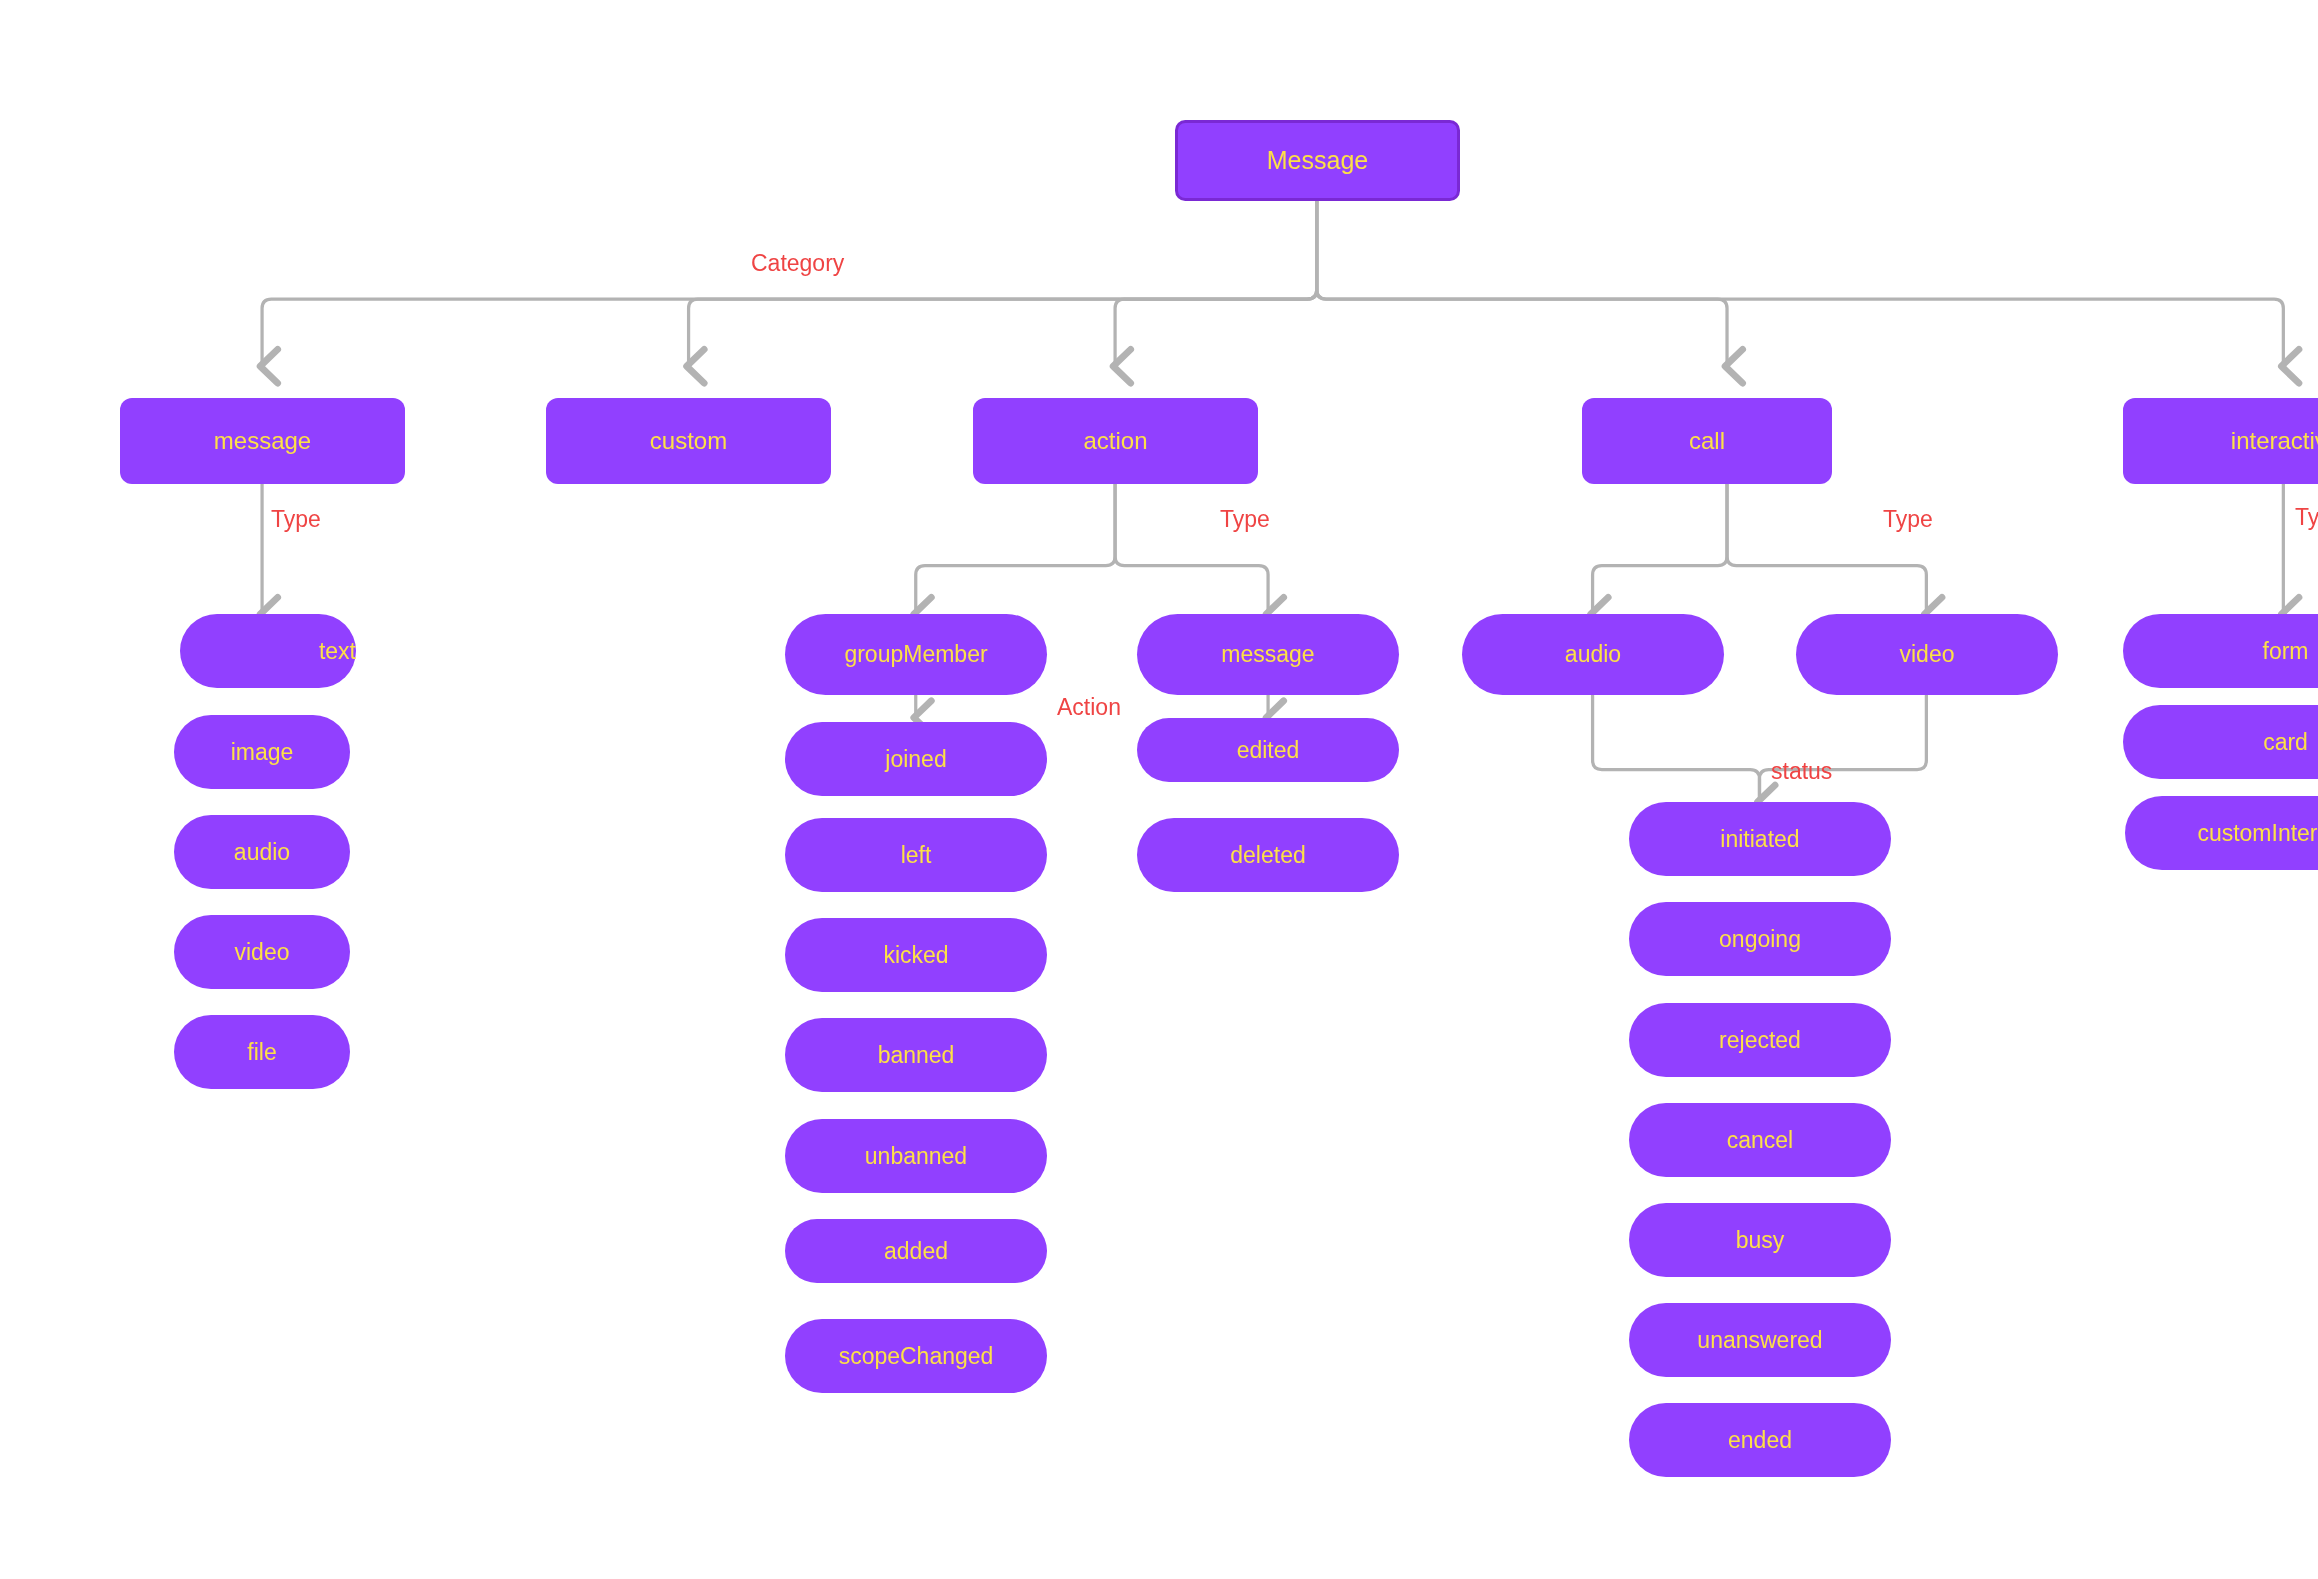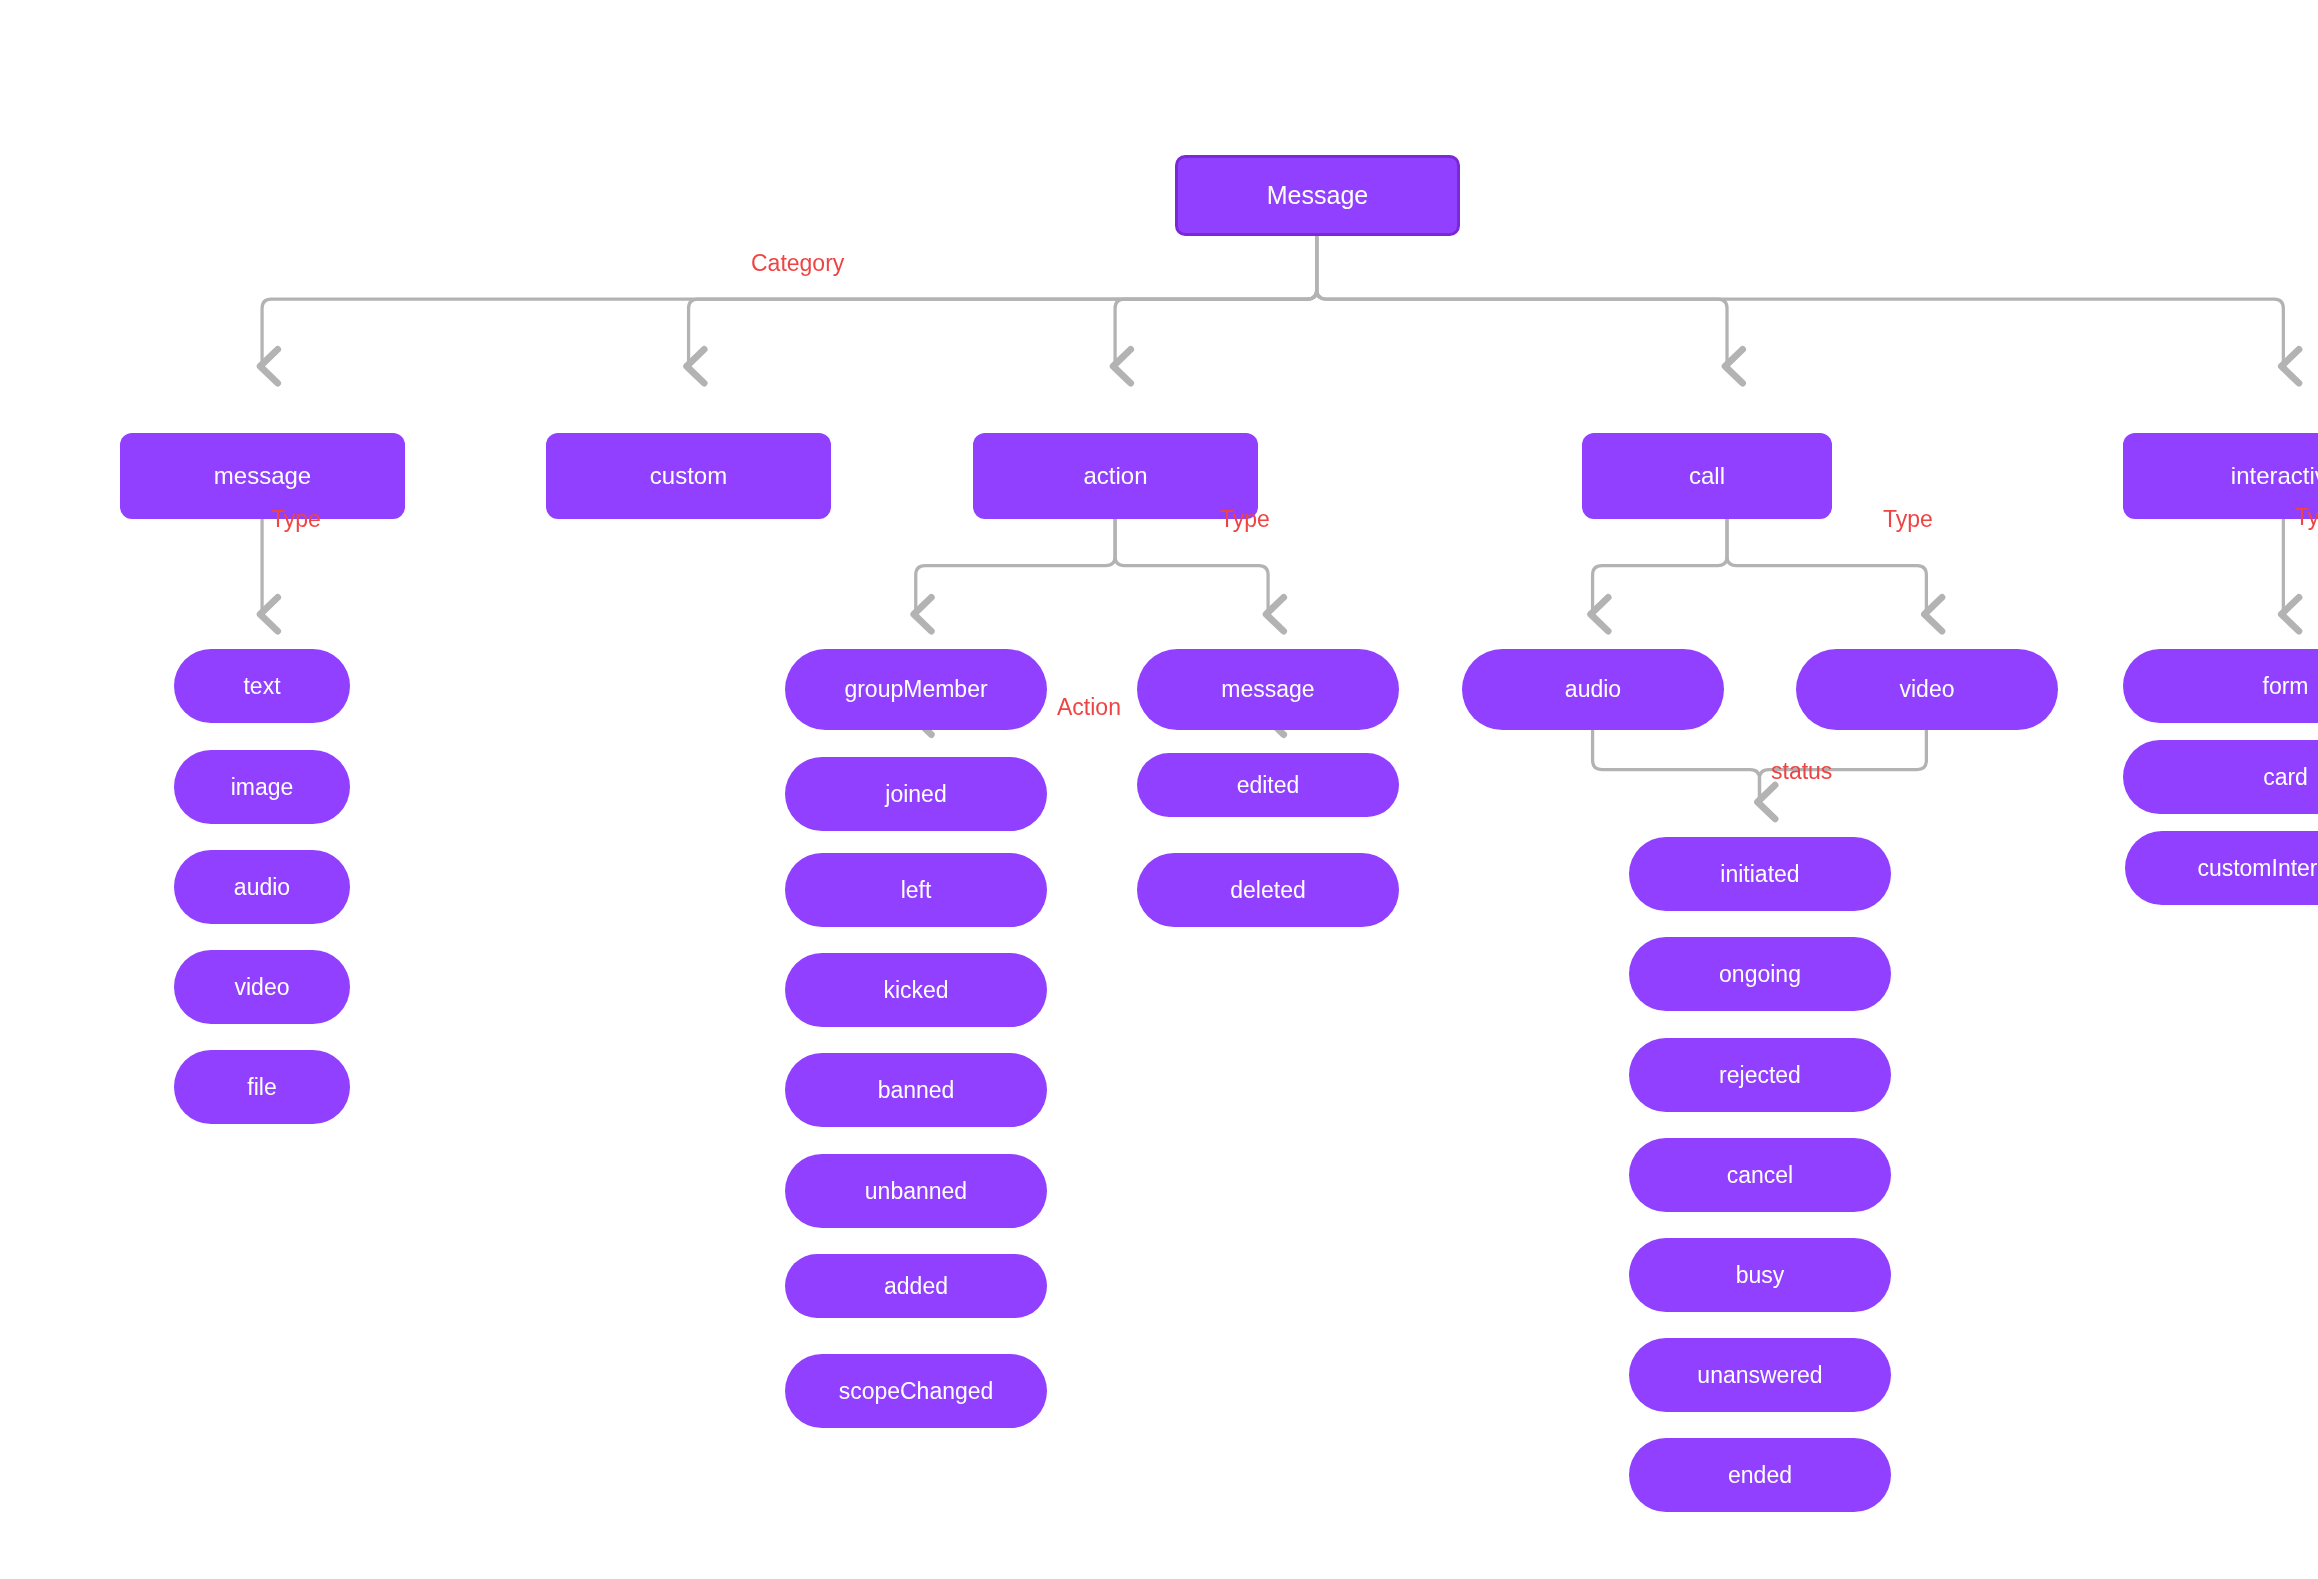--- a/index.html
+++ b/index.html
@@ -1,20 +1,20 @@
 <!DOCTYPE html>
 <html style="font-size:7.4px"><head>
 <meta charset="utf-8">
 <style>
   html,body{margin:0;padding:0;background:#ffffff;}
   body{font-family:"Liberation Sans",sans-serif;}
   #stage{position:relative;width:2538px;height:1579px;background:#ffffff;overflow:hidden;}
   #edges{position:absolute;left:0;top:0;width:2538px;height:1579px;}
   .node{position:absolute;display:flex;align-items:center;justify-content:center;
-        color:#ffffff;box-sizing:border-box;text-align:center;line-height:1;margin-top:35px;}
+        color:#fde047;box-sizing:border-box;text-align:center;line-height:1;}
   .node.root{background:#9140FF;border:3.2px solid #7A29D4;border-radius:10.2px;font-size:25px;}
   .node.cat{background:#9140FF;border-radius:12px;font-size:24px;}
   .node.leaf{background:#9140FF;border-radius:51px;font-size:23px;}
   .edgelabel{position:absolute;color:#ef4444;font-size:23px;white-space:nowrap;line-height:1;}
 </style>
 </head>
 <body>
 
 <div id="stage">
 
@@ -63,21 +63,21 @@
   <div class="node cat" style="left:973px;top:398px;width:285px;height:86px;">
     <span>action</span>
   </div>
   <div class="node cat" style="left:1582px;top:398px;width:250px;height:86px;text-align:right;">
     <span>call</span>
   </div>
   <div class="node cat" style="left:2123px;top:398px;width:325px;height:86px;">
     <span>interactive</span>
   </div>
 
-  <div class="node leaf" style="left:174px;top:614px;width:176px;height:74px;">
+  <div class="node leaf" style="left:180px;top:614px;width:176px;height:74px;justify-content:flex-end;">
     <span>text</span>
   </div>
   <div class="node leaf" style="left:174px;top:715px;width:176px;height:74px;">
     <span>image</span>
   </div>
   <div class="node leaf" style="left:174px;top:815px;width:176px;height:74px;">
     <span>audio</span>
   </div>
   <div class="node leaf" style="left:174px;top:915px;width:176px;height:74px;">
     <span>video</span>

